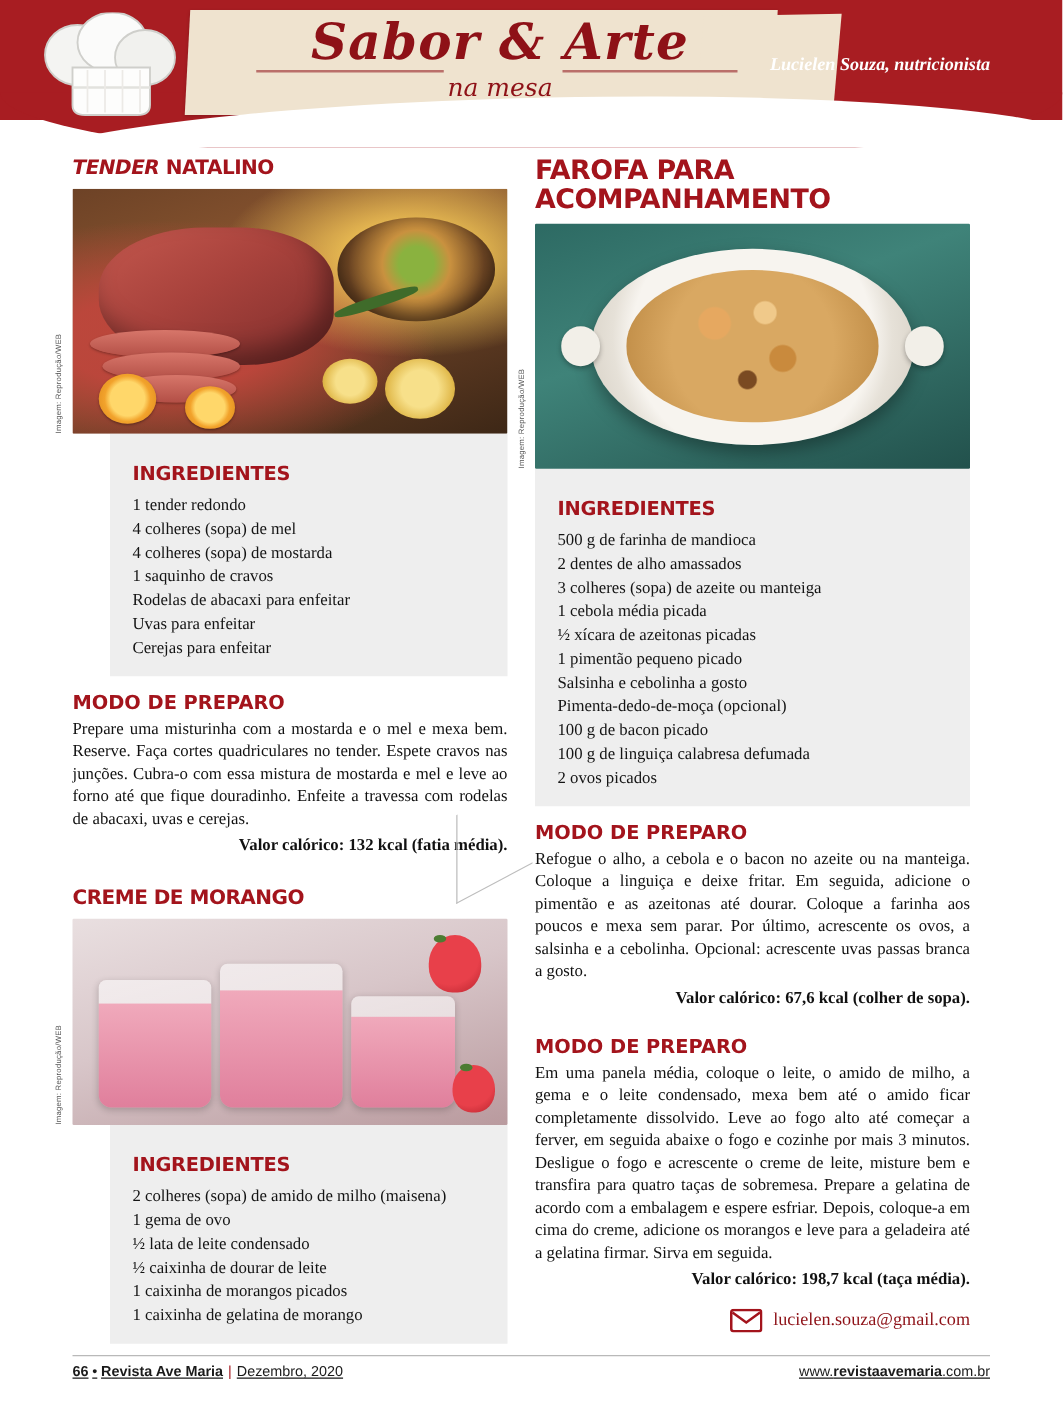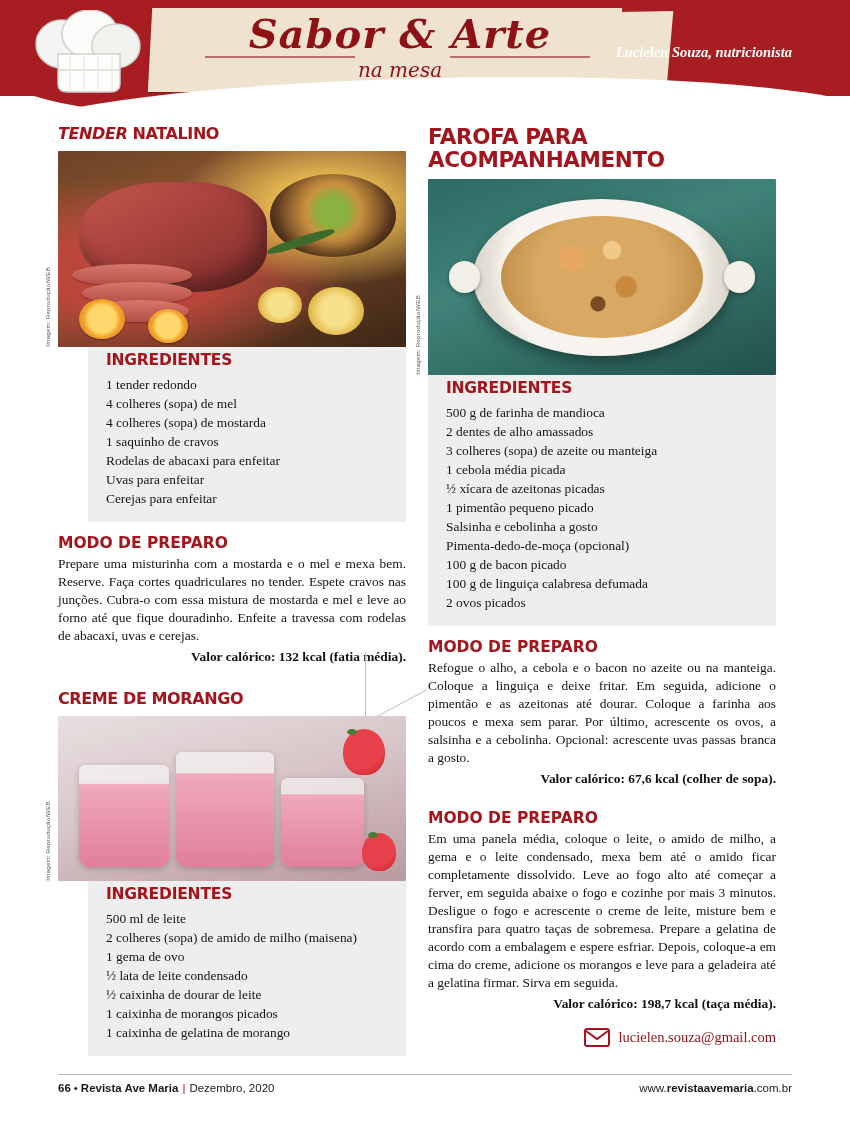--- a/index.html
+++ b/index.html
@@ -270,21 +270,21 @@
   .pc-leaf {
     position: absolute;
     width: 10px; height: 6px;
     background: #4c7c32;
     border-radius: 50%;
   }
 
   
   .ing-box {
     background: #eeeeee;
-    padding: 4px 14px 14px 18px;
+    padding: 23px 14px 14px 18px;
     box-sizing: border-box;
   }
   .ing-title {
     font-family: "DejaVu Sans", sans-serif;
     font-weight: bold;
     font-size: 15.5px;
     color: #a3141c;
     margin: 0 0 6px 0;
     letter-spacing: -0.2px;
   }
@@ -346,29 +346,30 @@
   .email-text {
     font-family: "Liberation Serif", serif;
     font-size: 14.5px;
     color: #8e1117;
   }
 
   
   .footer {
     position: absolute;
     left: 58px; right: 58px;
-    bottom: 32px;
+    bottom: 22px;
     border-top: 1px solid #b9b9b9;
     padding-top: 7px;
     display: flex;
     justify-content: space-between;
     align-items: center;
     font-family: "Liberation Sans", sans-serif;
     font-size: 11.5px;
     color: #1a1a1a;
+    text-decoration: underline;
   }
   .footer b { font-weight: bold; }
   .footer .sep { color: #a3141c; margin: 0 4px; }
   .footer-right { font-size: 11.5px; }
   .footer-right .brandbold { font-weight: bold; }
 </style>
 </head>
 <body>
 
 <div class="header">
@@ -452,21 +453,20 @@
             <div class="pc-leaf" style="right:14%; top:8%;"></div>
             <div class="pc-straw" style="right:3%; bottom:6%; width:34px; height:38px;"></div>
             <div class="pc-leaf" style="right:8%; bottom:26%;"></div>
           </div>
           <div class="credit">Imagem: Reprodução/WEB</div>
         </div>
 
         <div class="ing-box ing-box-offset">
           <h3 class="ing-title">INGREDIENTES</h3>
           <ul class="ing-list">
-            <li>500 ml de leite</li>
             <li>2 colheres (sopa) de amido de milho (maisena)</li>
             <li>1 gema de ovo</li>
             <li>½ lata de leite condensado</li>
             <li>½ caixinha de dourar de leite</li>
             <li>1 caixinha de morangos picados</li>
             <li>1 caixinha de gelatina de morango</li>
           </ul>
         </div>
       </div>
     </div>

